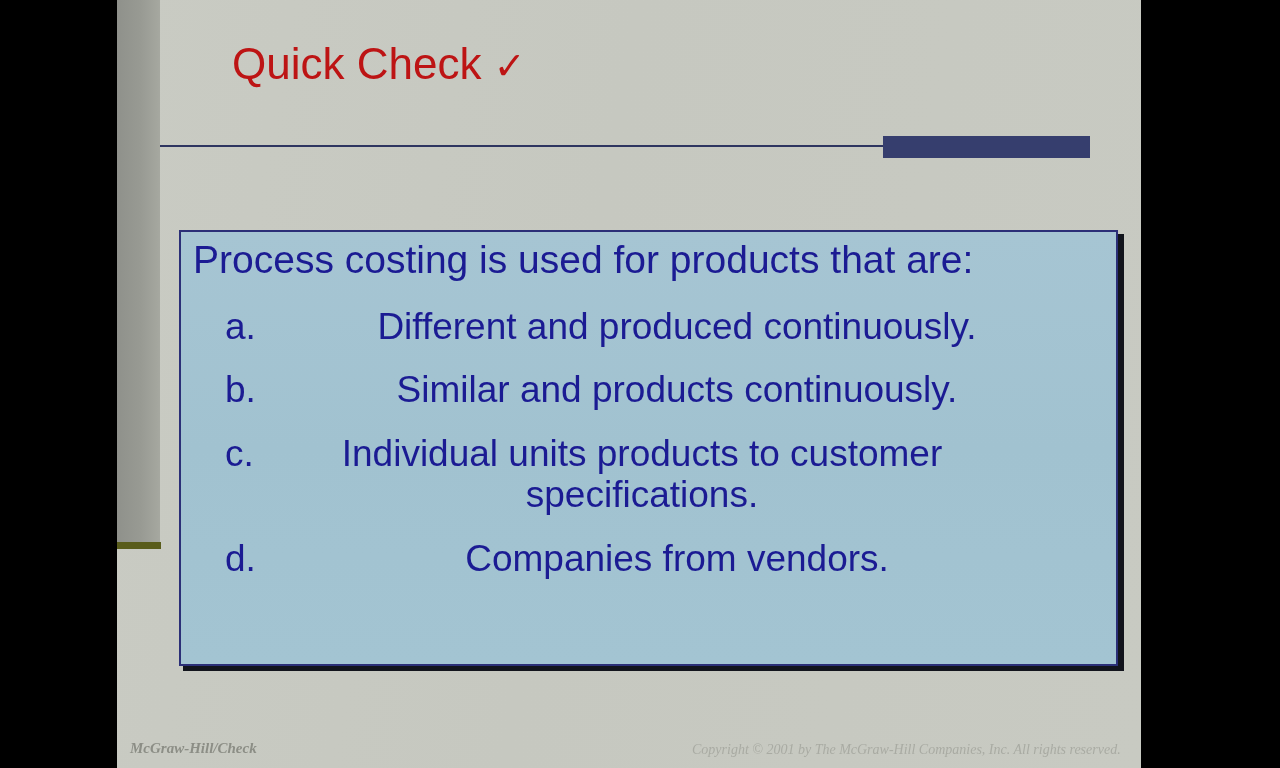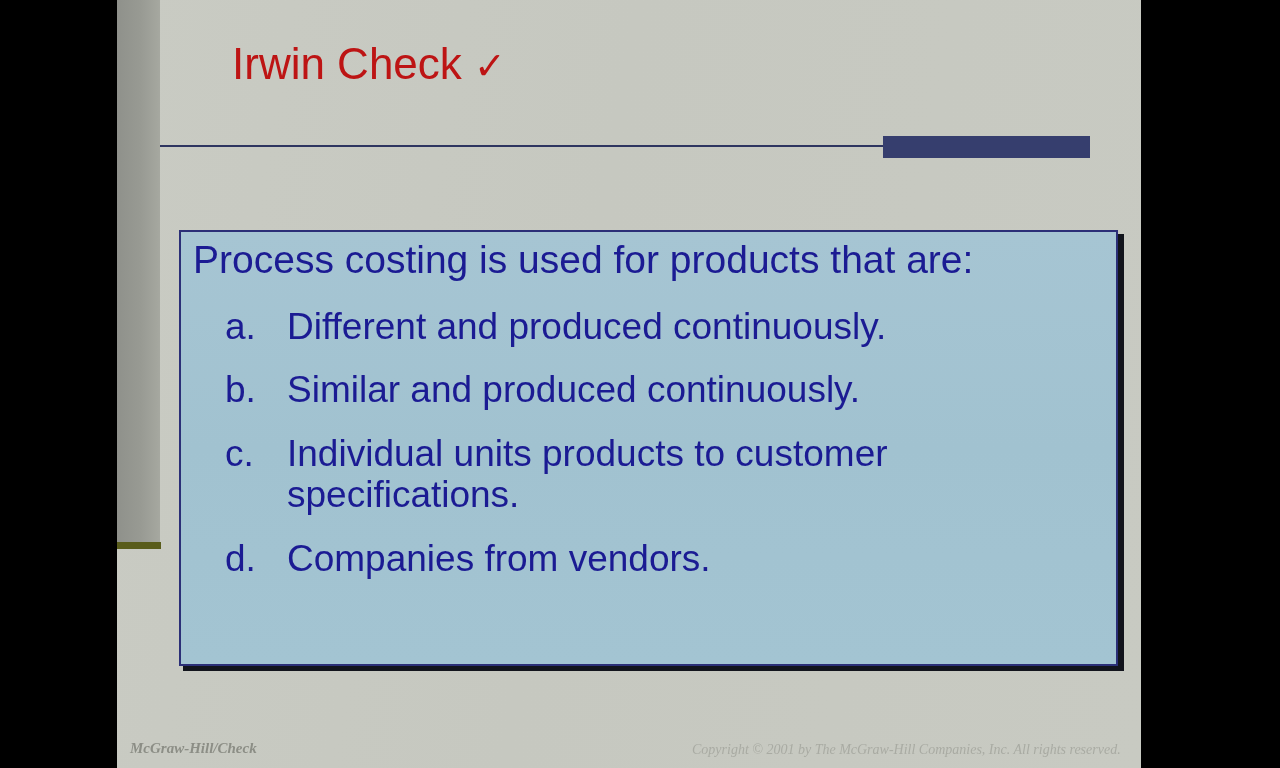--- a/index.html
+++ b/index.html
@@ -131,20 +131,21 @@
     margin-bottom: 22px;
   }
   .qitem .marker {
     width: 62px;
     flex: 0 0 62px;
     text-align: left;
   }
   .qitem .qtext {
     flex: 1 1 auto;
     max-width: 780px;
+    text-align: center;
   }
   .qitem.two-line .qtext {
     max-width: 710px;
   }
 
   
   .footer-left {
     position: absolute;
     left: 13px;
     top: 740px;
@@ -169,42 +170,42 @@
 <body>
 
 <div id="screen">
 
   <div id="slide">
 
     <div class="left-band"></div>
     <div class="left-band-rule"></div>
 
     <div class="slide-title">
-      <span>Irwin Check</span>
+      <span>Quick Check</span>
       <span class="check">✓</span>
     </div>
 
     <div class="header-rule"></div>
     <div class="header-block"></div>
 
     <div class="qbox-shadow"></div>
     <div class="qbox">
 
       <div class="qbox-stem">Process costing is used for products that are:</div>
 
       <div class="qlist">
 
         <div class="qitem">
           <span class="marker">a.</span>
           <span class="qtext">Different and produced continuously.</span>
         </div>
 
         <div class="qitem">
           <span class="marker">b.</span>
-          <span class="qtext">Similar and produced continuously.</span>
+          <span class="qtext">Similar and products continuously.</span>
         </div>
 
         <div class="qitem two-line">
           <span class="marker">c.</span>
           <span class="qtext">Individual units products to customer specifications.</span>
         </div>
 
         <div class="qitem">
           <span class="marker">d.</span>
           <span class="qtext">Companies from vendors.</span>

